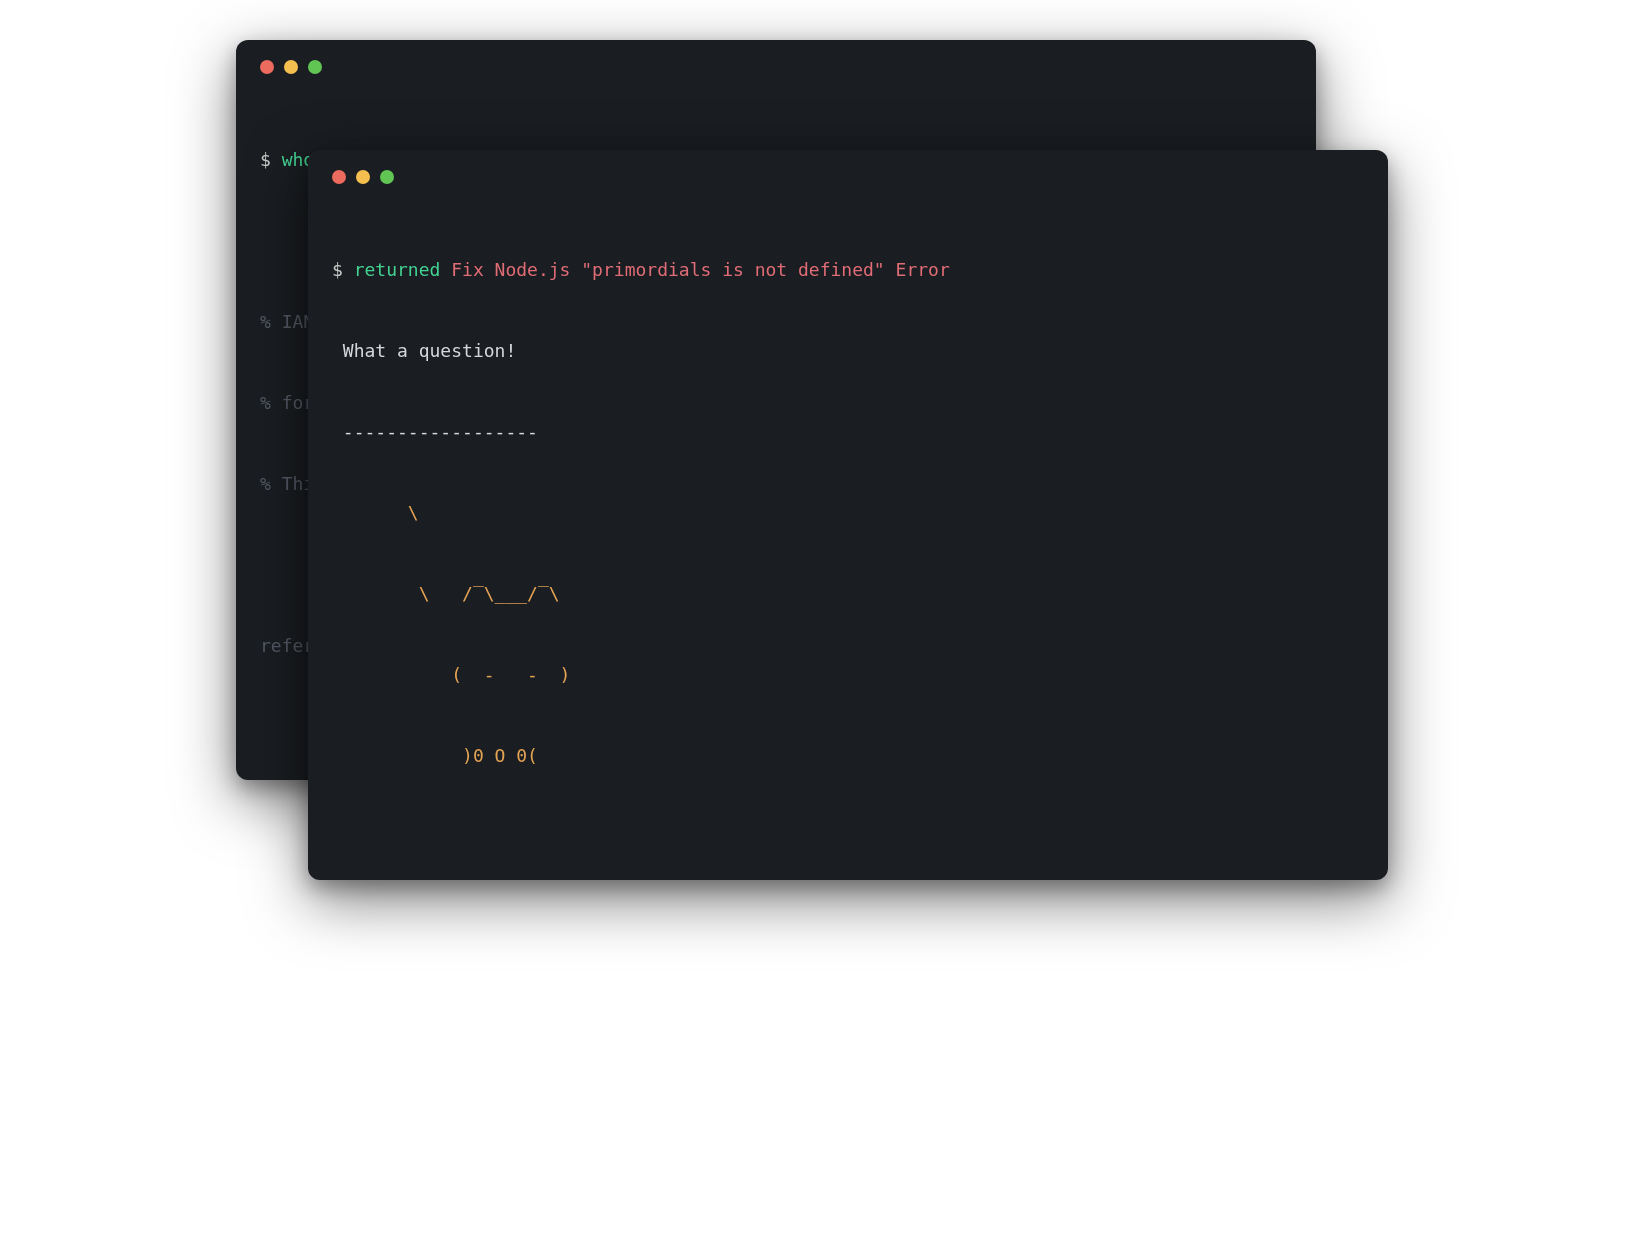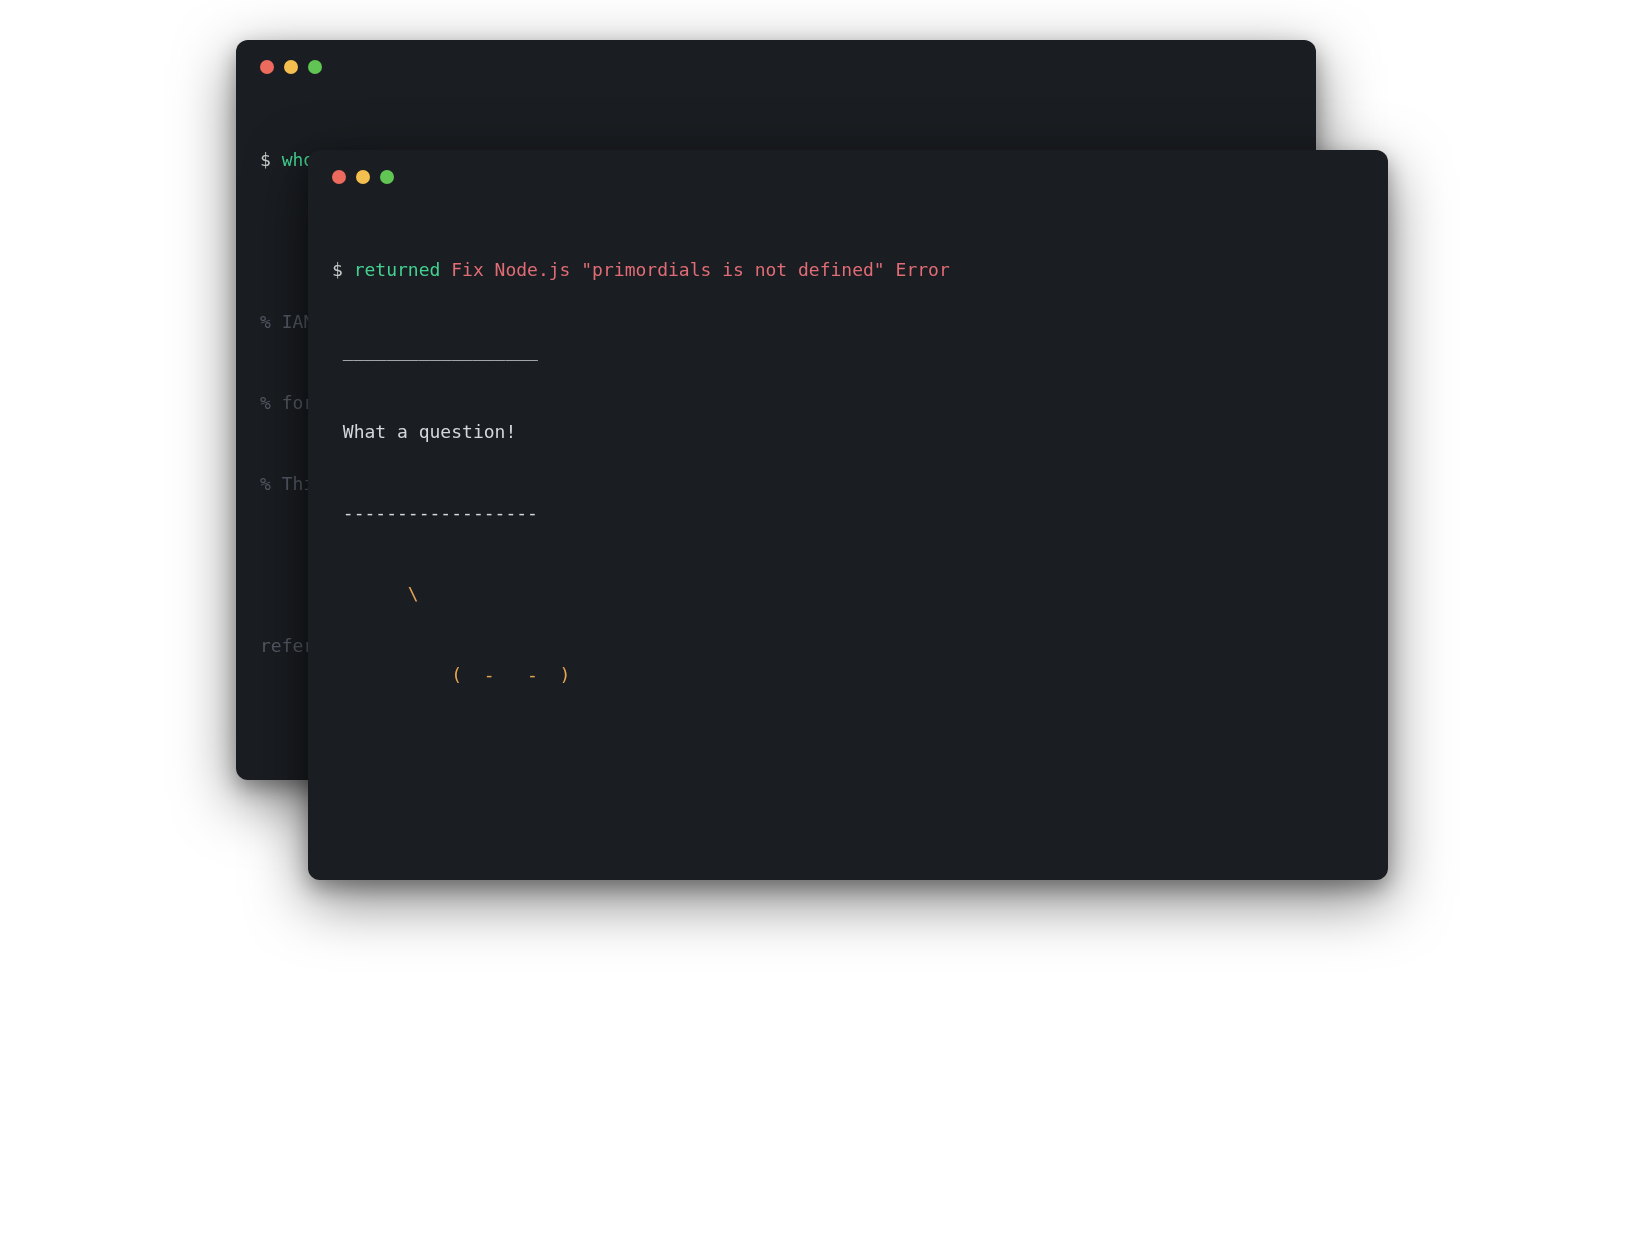--- a/index.html
+++ b/index.html
@@ -117,25 +117,26 @@
   </div>
 
   <div class="terminal terminal-front">
     <div class="traffic-lights">
       <div class="light light-red"></div>
       <div class="light light-yellow"></div>
       <div class="light light-green"></div>
     </div>
     <div class="terminal-content">
       <div class="line"><span class="prompt-symbol">$</span> <span class="prompt-command">returned</span> <span class="prompt-arg">Fix Node.js "primordials is not defined" Error</span></div>
-      <div class="line speech-line"> __________________</div>
       <div class="line speech-line"> What a question! </div>
       <div class="line speech-line"> ------------------</div>
       <div class="line orange-ascii">       \</div>
+      <div class="line orange-ascii">        \   /‾\___/‾\</div>
       <div class="line orange-ascii">           (  -   -  )</div>
+      <div class="line orange-ascii">            )0 O 0(</div>
       
       
       
       
       
       
     </div>
   </div>
 
 </div>

